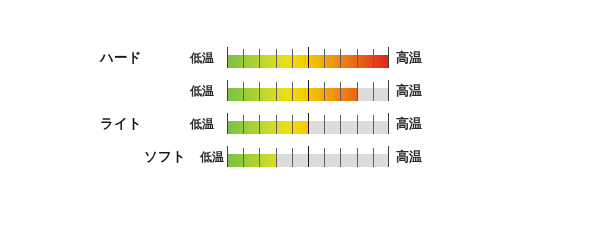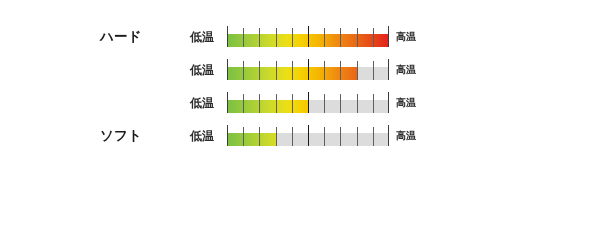--- a/index.html
+++ b/index.html
@@ -20,20 +20,21 @@
     height: 182px;
   }
 
   .row {
     position: absolute;
     left: 0;
     width: 564px;
     height: 33px;
     display: flex;
     align-items: center;
+    margin-top: 21px;
   }
 
   .row-name {
     position: absolute;
     left: 100px;
     width: 86px;
     font-size: 13.5px;
     font-weight: bold;
     color: #1a1a1a;
     letter-spacing: 0.2px;
@@ -48,21 +49,21 @@
     font-size: 12px;
     font-weight: bold;
     color: #2b2b2b;
     white-space: nowrap;
     line-height: 1;
   }
 
   .hot-label {
     position: absolute;
     left: 396px;
-    font-size: 10px;
+    font-size: 13px;
     font-weight: bold;
     color: #2b2b2b;
     white-space: nowrap;
     line-height: 1;
   }
 
   .note {
     position: absolute;
     left: 424px;
     font-size: 11.5px;
@@ -170,39 +171,40 @@
         <div class="tick major" style="left: 81px;"></div>
         <div class="tick" style="left: 97.2px;"></div>
         <div class="tick" style="left: 113.4px;"></div>
         <div class="tick" style="left: 129.6px;"></div>
         <div class="tick" style="left: 145.8px;"></div>
         <div class="tick edge" style="left: 160.6px;"></div>
       </div>
       <div class="hot-label">高温</div>
     </div>
     <div class="row" style="top: 86px;">
+      <div class="row-name">ライト</div>
       <div class="cold-label">低温</div>
       <div class="gauge">
         <div class="gauge-track"></div>
         <div class="gauge-fill" style="width: 81px;"></div>
         <div class="tick edge" style="left: 0px;"></div>
         <div class="tick" style="left: 16.2px;"></div>
         <div class="tick" style="left: 32.4px;"></div>
         <div class="tick" style="left: 48.6px;"></div>
         <div class="tick" style="left: 64.8px;"></div>
         <div class="tick major" style="left: 81px;"></div>
         <div class="tick" style="left: 97.2px;"></div>
         <div class="tick" style="left: 113.4px;"></div>
         <div class="tick" style="left: 129.6px;"></div>
         <div class="tick" style="left: 145.8px;"></div>
         <div class="tick edge" style="left: 160.6px;"></div>
       </div>
       <div class="hot-label">高温</div>
     </div>
-    <div class="row" style="top: 119px;">
+    <div class="row" style="top: 119px; text-align: right;">
       <div class="row-name">ソフト</div>
       <div class="cold-label">低温</div>
       <div class="gauge">
         <div class="gauge-track"></div>
         <div class="gauge-fill" style="width: 48.6px;"></div>
         <div class="tick edge" style="left: 0px;"></div>
         <div class="tick" style="left: 16.2px;"></div>
         <div class="tick" style="left: 32.4px;"></div>
         <div class="tick" style="left: 48.6px;"></div>
         <div class="tick" style="left: 64.8px;"></div>

